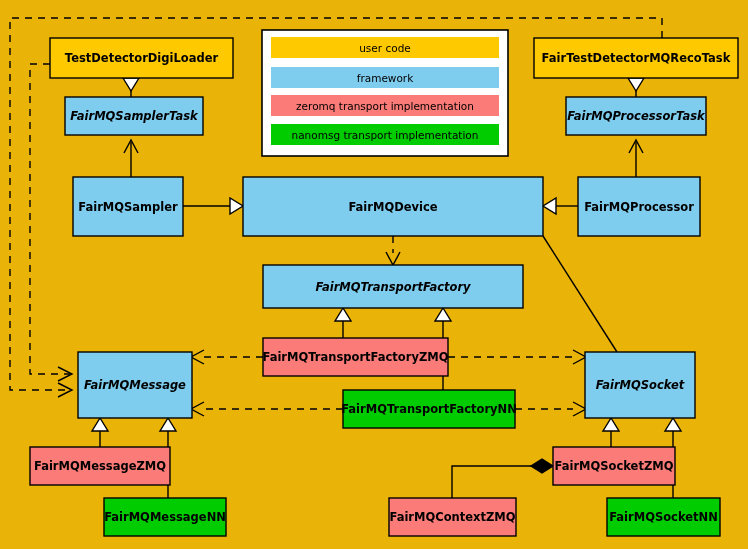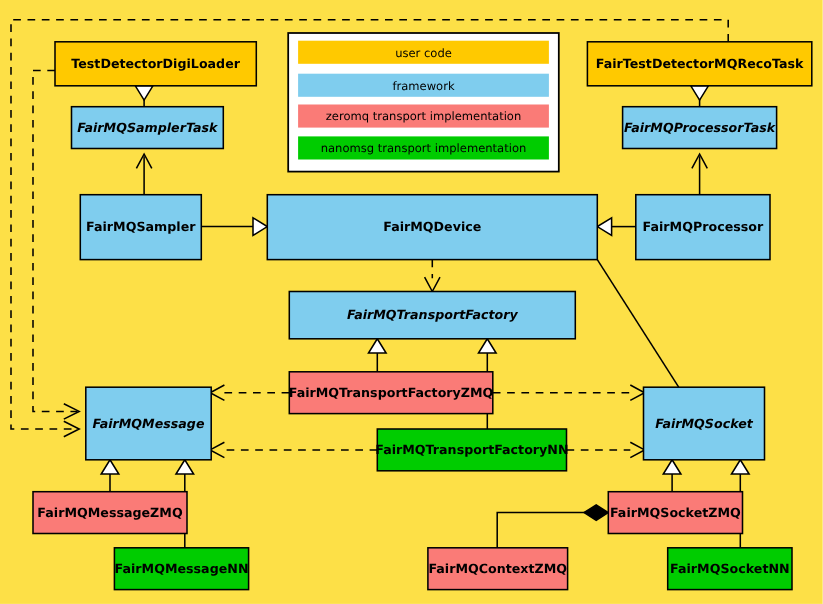--- a/index.html
+++ b/index.html
@@ -4,21 +4,21 @@
 <style>
   html, body {
     margin: 0;
     padding: 0;
     background: #ffffff;
   }
   #diagram-root {
     position: relative;
     width: 748px;
     height: 549px;
-    background: #fde047;
+    background: #eab308;
     font-family: "DejaVu Sans", sans-serif;
     overflow: hidden;
   }
   svg#diagram-canvas {
     position: absolute;
     left: 0;
     top: 0;
     width: 748px;
     height: 549px;
   }

